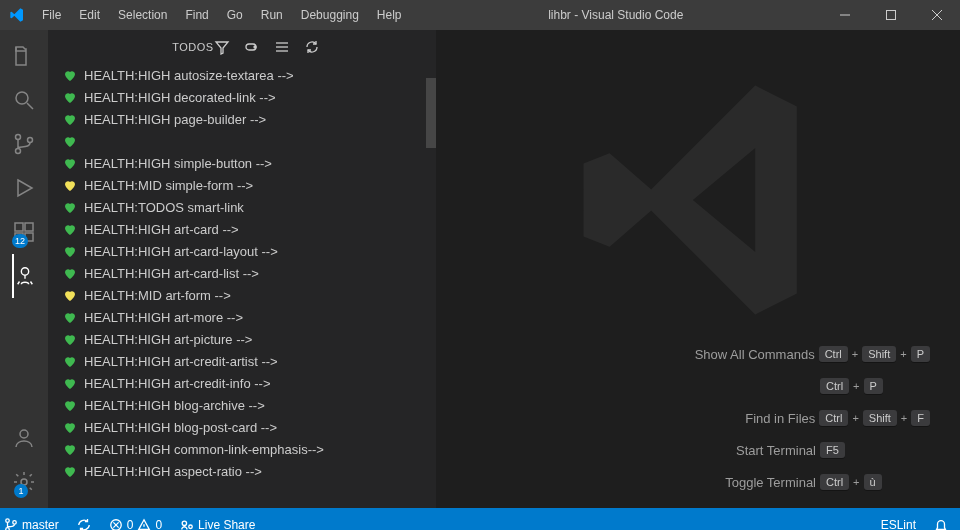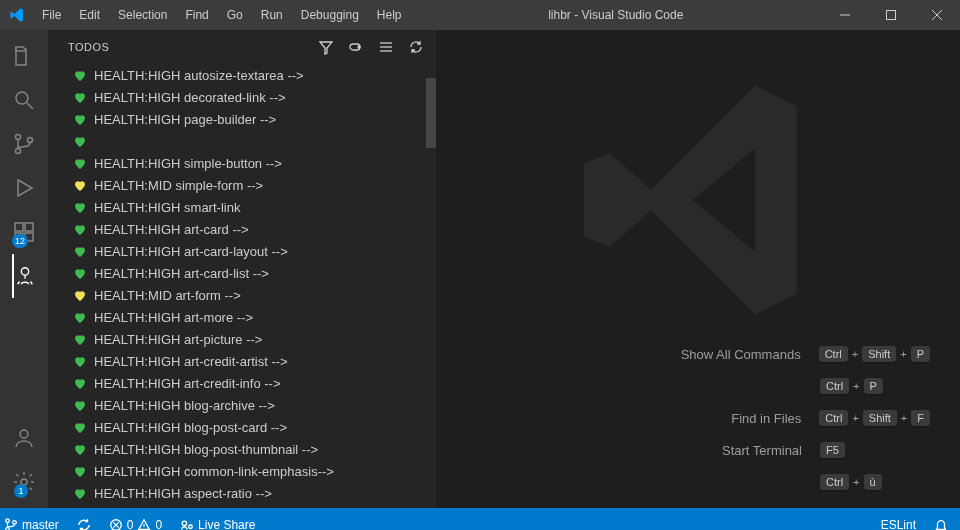--- a/index.html
+++ b/index.html
@@ -37,38 +37,38 @@
   .activitybar { width: 48px; background: var(--bg-activitybar); display:flex; flex-direction:column; justify-content:space-between; padding-top:4px; padding-bottom:4px; }
   .activity-top, .activity-bottom { display:flex; flex-direction:column; align-items:center; }
   .activity-item { width:24px; height:44px; display:flex; align-items:center; justify-content:flex-end; position:relative; }
   .activity-item svg { width:24px; height:24px; stroke: #858585; fill:none; stroke-width:1.5; }
   .activity-item.active { border-left: 2px solid #fff; }
   .activity-item.active svg { stroke: #fff; }
   .badge { position:absolute; bottom:6px; right:8px; background:#007acc; color:#fff; font-size:9px; border-radius:8px; min-width:14px; height:14px; line-height:14px; text-align:center; padding:0 3px; }
 
   
   .sidebar { width: 388px; background: var(--bg-sidebar); display:flex; flex-direction:column; min-height:0; }
-  .sidebar-header { height:34px; display:flex; align-items:center; justify-content:space-between; padding:0 12px 0 20px; }
+  .sidebar-header { height:34px; display:flex; align-items:center; justify-content:center; padding:0 12px 0 20px; }
   .sidebar-title { font-size:11px; letter-spacing:0.5px; color: var(--fg-default); }
   .sidebar-actions { display:flex; gap:14px; }
   .sidebar-actions .act { width:16px; height:16px; display:flex; align-items:center; justify-content:center; }
   .sidebar-actions svg { width:16px; height:16px; stroke: var(--fg-default); fill:none; stroke-width:1.3; }
-  .sidebar-list { flex:1; overflow:hidden; position:relative; padding-left:14px; }
+  .sidebar-list { flex:1; overflow:hidden; position:relative; padding-left:4px; }
   .todo-row { display:flex; align-items:center; height:22px; padding-left:10px; font-size:13px; cursor:default; white-space:nowrap; }
   .heart-icon { width:16px; height:16px; margin-right:6px; flex-shrink:0; }
   .heart-icon.green path { fill: var(--green-heart); }
   .heart-icon.yellow path { fill: var(--yellow-heart); }
   .scroll-thumb { position:absolute; right:0; top:14px; width:10px; height:70px; background: rgba(121,121,121,0.4); }
 
   
   .editor { flex:1; background: var(--bg-editor); position:relative; display:flex; flex-direction:column; }
   .watermark { position:absolute; top:40px; left:50%; transform:translateX(-50%); opacity:0.05; }
   .watermark svg { width:260px; height:260px; fill:#fff; }
   .shortcuts { position:absolute; bottom:18px; left:0; right:0; display:flex; flex-direction:column; gap:16px; padding-right:30px; }
-  .sc-row { display:flex; align-items:center; justify-content:flex-end; gap:18px; font-size:13px; }
+  .sc-row { display:flex; align-items:center; justify-content:flex-end; gap:4px; font-size:13px; }
   .sc-label { color: #9d9d9d; width:170px; text-align:right; }
   .sc-keys { display:flex; align-items:center; gap:4px; color:#9d9d9d; font-size:11px; min-width:110px;text-align:right; }
   kbd { background: #3b3b3d; border-radius:3px; padding:2px 6px; font-family:inherit; font-size:11px; color:#ccc; box-shadow: 0 1px 0 rgba(0,0,0,0.3); }
 
   
   .statusbar { height:22px; background: var(--bg-statusbar); display:flex; align-items:center; justify-content:space-between; font-size:12px; color:#fff; padding:12px 8px 0 0;text-align:right; }
   .status-left, .status-right { display:flex; align-items:center; gap:10px; }
   .status-item { display:flex; align-items:center; gap:4px; padding:0 4px; height:22px; }
   .status-item svg { width:14px; height:14px; stroke:#fff; fill:none; stroke-width:1.5; }
 </style>
@@ -239,21 +239,21 @@
         <div class="todo-row">
           <svg class="heart-icon yellow" viewBox="0 0 16 16">
             <path d="M8 14s-5-3.5-5-7a3 3 0 0 1 5-2 3 3 0 0 1 5 2c0 3.5-5 7-5 7z"></path>
           </svg>
           <span>HEALTH:MID simple-form --&gt;</span>
         </div>
         <div class="todo-row">
           <svg class="heart-icon green" viewBox="0 0 16 16">
             <path d="M8 14s-5-3.5-5-7a3 3 0 0 1 5-2 3 3 0 0 1 5 2c0 3.5-5 7-5 7z"></path>
           </svg>
-          <span>HEALTH:HIGH smart-link</span>
+          <span>HEALTH:TODOS smart-link</span>
         </div>
         <div class="todo-row">
           <svg class="heart-icon green" viewBox="0 0 16 16">
             <path d="M8 14s-5-3.5-5-7a3 3 0 0 1 5-2 3 3 0 0 1 5 2c0 3.5-5 7-5 7z"></path>
           </svg>
           <span>HEALTH:HIGH art-card --&gt;</span>
         </div>
         <div class="todo-row">
           <svg class="heart-icon green" viewBox="0 0 16 16">
             <path d="M8 14s-5-3.5-5-7a3 3 0 0 1 5-2 3 3 0 0 1 5 2c0 3.5-5 7-5 7z"></path>
@@ -300,26 +300,20 @@
           <svg class="heart-icon green" viewBox="0 0 16 16">
             <path d="M8 14s-5-3.5-5-7a3 3 0 0 1 5-2 3 3 0 0 1 5 2c0 3.5-5 7-5 7z"></path>
           </svg>
           <span>HEALTH:HIGH blog-archive --&gt;</span>
         </div>
         <div class="todo-row">
           <svg class="heart-icon green" viewBox="0 0 16 16">
             <path d="M8 14s-5-3.5-5-7a3 3 0 0 1 5-2 3 3 0 0 1 5 2c0 3.5-5 7-5 7z"></path>
           </svg>
           <span>HEALTH:HIGH blog-post-card --&gt;</span>
-        </div>
-        <div class="todo-row">
-          <svg class="heart-icon green" viewBox="0 0 16 16">
-            <path d="M8 14s-5-3.5-5-7a3 3 0 0 1 5-2 3 3 0 0 1 5 2c0 3.5-5 7-5 7z"></path>
-          </svg>
-          <span>HEALTH:HIGH blog-post-thumbnail --&gt;</span>
         </div>
         <div class="todo-row">
           <svg class="heart-icon green" viewBox="0 0 16 16">
             <path d="M8 14s-5-3.5-5-7a3 3 0 0 1 5-2 3 3 0 0 1 5 2c0 3.5-5 7-5 7z"></path>
           </svg>
           <span>HEALTH:HIGH common-link-emphasis--&gt;</span>
         </div>
         <div class="todo-row">
           <svg class="heart-icon green" viewBox="0 0 16 16">
             <path d="M8 14s-5-3.5-5-7a3 3 0 0 1 5-2 3 3 0 0 1 5 2c0 3.5-5 7-5 7z"></path>
@@ -347,20 +341,21 @@
           <div class="sc-label">Find in Files</div>
           <div class="sc-keys"><kbd>Ctrl</kbd> + <kbd>Shift</kbd> + <kbd>F</kbd></div>
         </div>
         <div class="sc-row">
           <div class="sc-label">Start Terminal</div>
           <div class="sc-keys">
             <kbd>F5</kbd>
           </div>
         </div>
         <div class="sc-row">
+          <div class="sc-label">Toggle Terminal</div>
           <div class="sc-keys"><kbd>Ctrl</kbd> + <kbd>ù</kbd></div>
         </div>
       </div>
   </div>
 </div>
 
 <div class="statusbar">
   <div class="status-left">
     <div class="status-item">
       <svg viewBox="0 0 16 16">

